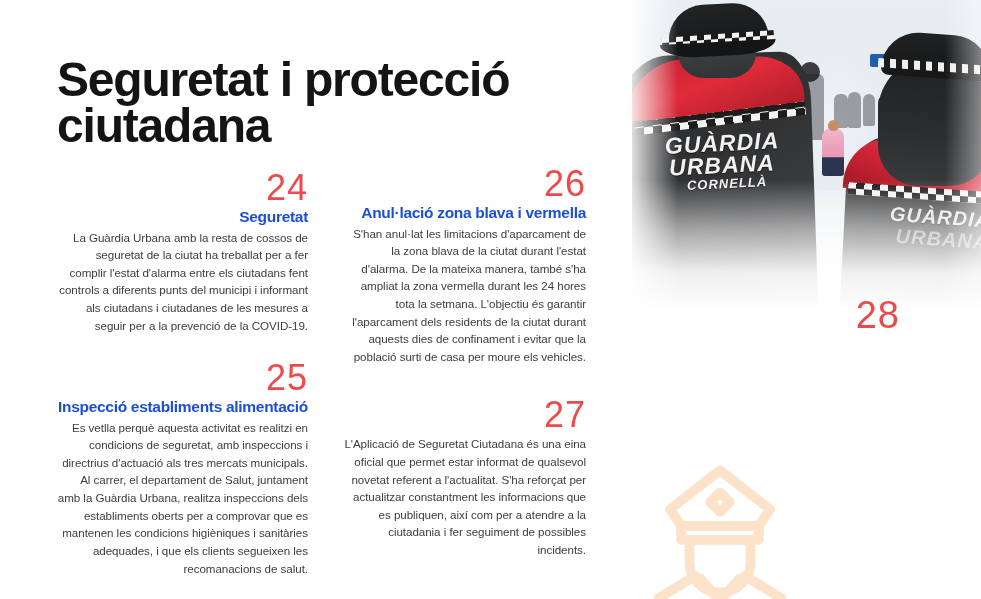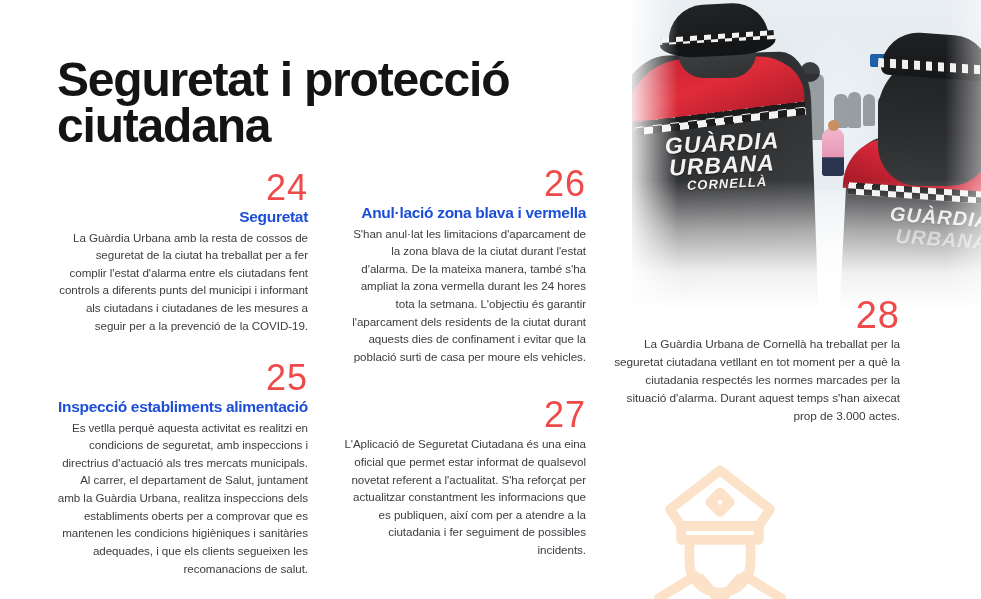--- a/index.html
+++ b/index.html
@@ -308,15 +308,14 @@
   </div>
   <div class="item" style="margin-top:32px;">
     <div class="num">27</div>
     <div class="body">L'Aplicació de Seguretat Ciutadana és una eina oficial que permet estar informat de qualsevol novetat referent a l'actualitat. S'ha reforçat per actualitzar constantment les informacions que es publiquen, així com per a atendre a la ciutadania i fer seguiment de possibles incidents.</div>
   </div>
 </div>
 
 <div class="col col-3">
   <div class="item">
     <div class="num">28</div>
-    <div class="body">La Guàrdia Urbana de Cornellà ha treballat per la seguretat ciutadana vetllant en tot moment per a què la ciutadania respectés les normes marcades per la situació d'alarma. Durant aquest temps s'han aixecat prop de 3.000 actes.</div>
   </div>
 </div>
 
 </body></html>

